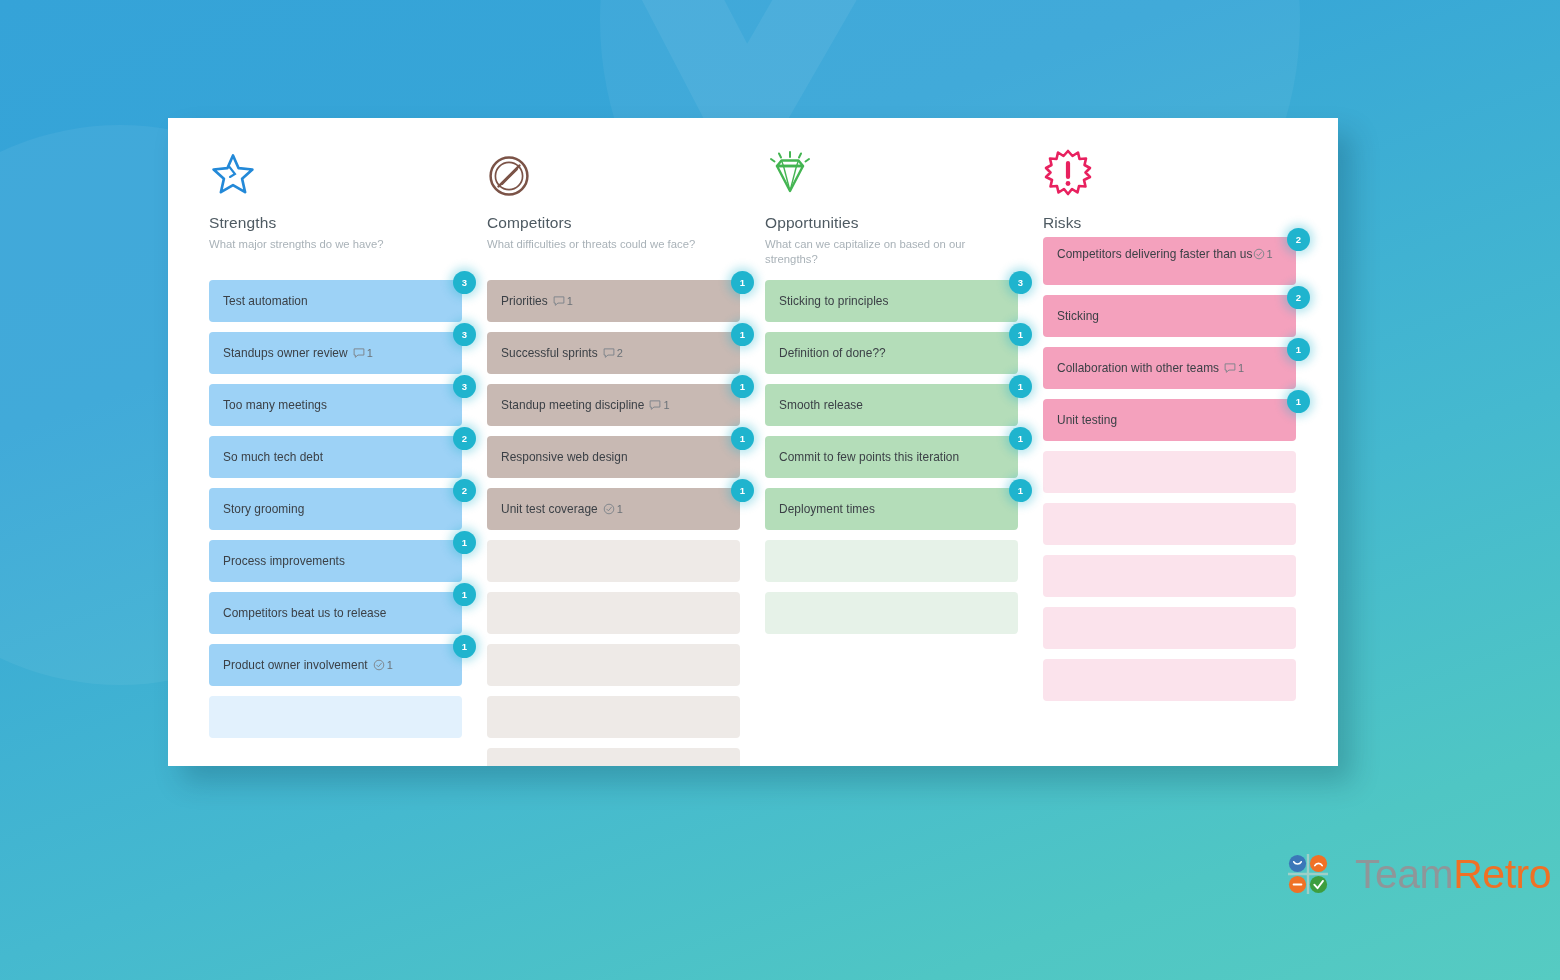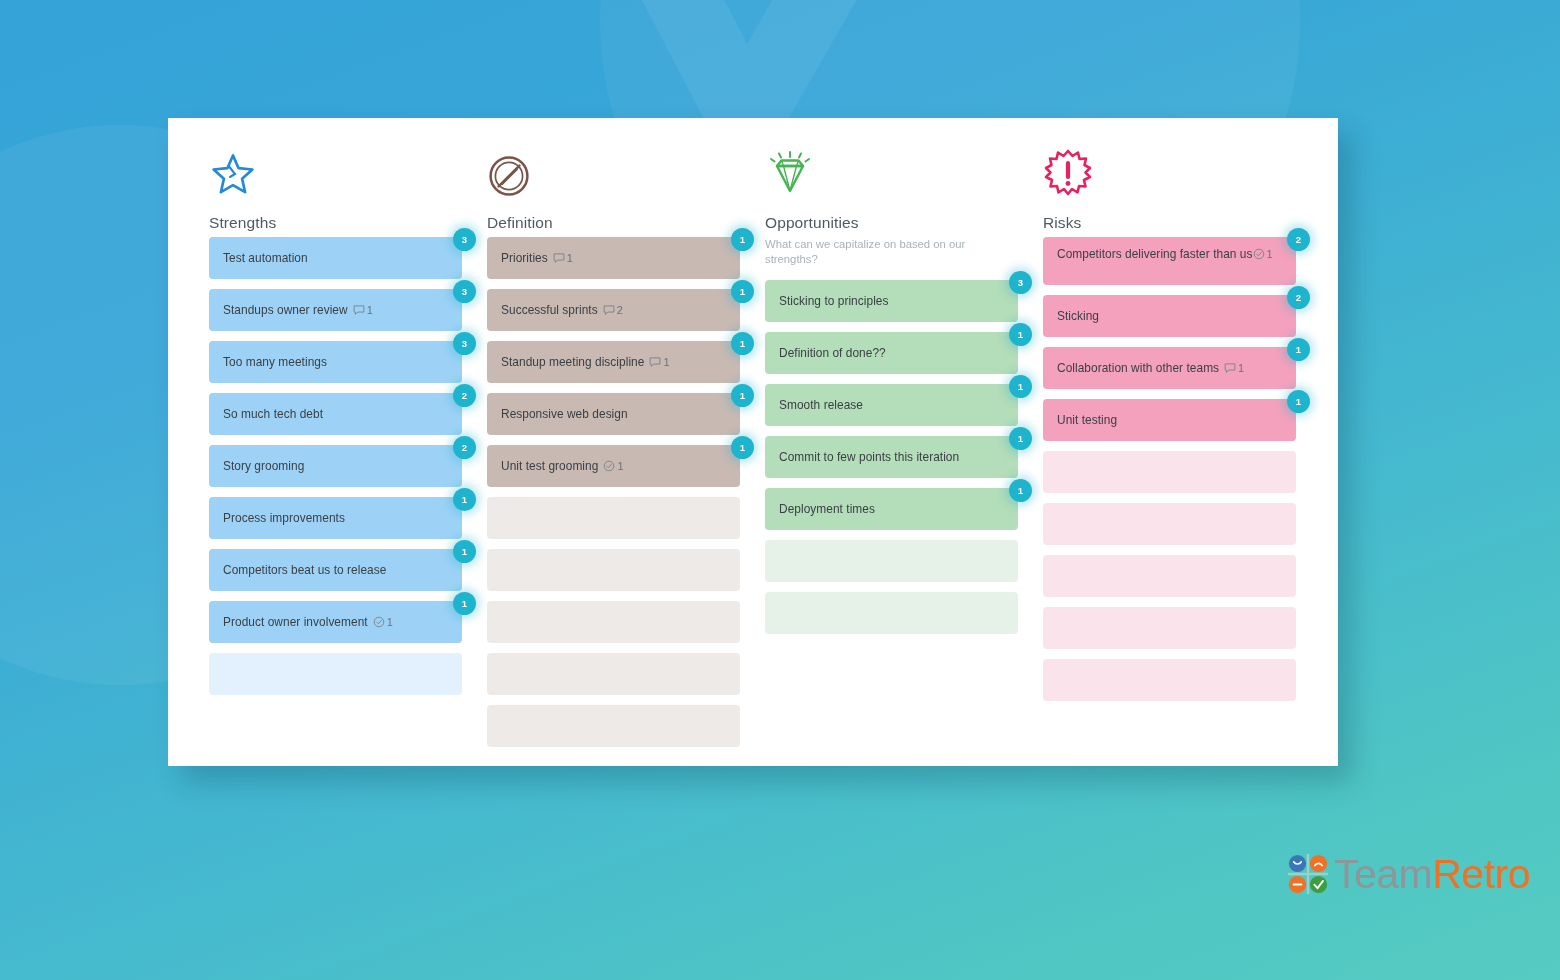--- a/index.html
+++ b/index.html
@@ -133,21 +133,21 @@
   .col-opportunities .card.empty{ background: #e6f2e8; }
   .col-risks .card              { background: #f4a1bd; }
   .col-risks .card.empty        { background: #fbe3ec; }
 
   
   #logo {
     position: absolute;
     left: 1286px; top: 852px;
     display: flex;
     align-items: center;
-    gap: 4px;
+    gap: 25px;
   }
   .logo-grid {
     position: relative;
     width: 44px; height: 44px;
   }
   .logo-word {
     font-size: 41px;
     letter-spacing: -0.5px;
     font-weight: 400;
     line-height: 1;
@@ -169,20 +169,21 @@
 
   <div id="board">
       <div class="column col-strengths">
         <div class="col-icon">
           <svg width="48" height="48" viewBox="0 0 48 48">
       <path d="M24 5.5 L29.6 18.2 L43.4 19.5 L33.1 28.7 L36.1 42.2 L24 35.2 L11.9 42.2 L14.9 28.7 L4.6 19.5 L18.4 18.2 Z" fill="none" stroke="#2389d8" stroke-width="2.7" stroke-linejoin="round" stroke-linecap="round"></path>
       <path d="M20.5 17 L26 24 L21 27" fill="none" stroke="#2389d8" stroke-width="2.1" stroke-linecap="round"></path>
     </svg>
         </div>
         <div class="col-title">Strengths</div>
+        <div class="col-sub">What major strengths do we have?</div>
         <div class="cards">
           <div class="card">
             <span class="card-text">Test automation</span>
             <div class="badge">3</div>
           </div>
           <div class="card">
             <span class="card-text">Standups owner review</span>
             <span class="card-meta">
               <span>
                 <svg width="12" height="12" viewBox="0 0 14 14">
@@ -231,21 +232,22 @@
       </div>
       <div class="column col-challenges">
         <div class="col-icon">
           <svg width="44" height="44" viewBox="0 0 44 44">
       <circle cx="22" cy="22" r="18.4" fill="none" stroke="#7b5347" stroke-width="2.5"></circle>
       <circle cx="22" cy="22" r="13.6" fill="none" stroke="#7b5347" stroke-width="1.7"></circle>
       <line x1="11.6" y1="32.4" x2="32.4" y2="11.6" stroke="#7b5347" stroke-width="2.5" stroke-linecap="round"></line>
       <line x1="15.4" y1="30.2" x2="30.2" y2="15.4" stroke="#7b5347" stroke-width="1.4" stroke-linecap="round"></line>
     </svg>
         </div>
-        <div class="col-title">Definition</div>
+        <div class="col-title">Competitors</div>
+        <div class="col-sub">What difficulties or threats could we face?</div>
         <div class="cards">
           <div class="card">
             <span class="card-text">Priorities</span>
             <span class="card-meta">
               <span>
                 <svg width="12" height="12" viewBox="0 0 14 14">
       <path d="M1.3 2.2 h11.4 v7.2 h-6.9 l-3.1 2.6 v-2.6 h-1.4 Z" fill="none" stroke="#7d848a" stroke-width="1.1" stroke-linejoin="round"></path>
     </svg>
               </span>
               <span>1</span>
@@ -274,21 +276,21 @@
               </span>
               <span>1</span>
             </span>
             <div class="badge">1</div>
           </div>
           <div class="card">
             <span class="card-text">Responsive web design</span>
             <div class="badge">1</div>
           </div>
           <div class="card">
-            <span class="card-text">Unit test grooming</span>
+            <span class="card-text">Unit test coverage</span>
             <span class="card-meta">
               <span>
                 <svg width="12" height="12" viewBox="0 0 14 14">
       <circle cx="7" cy="7" r="5.6" fill="none" stroke="#7d848a" stroke-width="1.1"></circle>
       <path d="M4.4 7.2 L6.3 9.1 L9.8 4.9" fill="none" stroke="#7d848a" stroke-width="1.1" stroke-linecap="round" stroke-linejoin="round"></path>
     </svg>
               </span>
               <span>1</span>
             </span>
             <div class="badge">1</div>

